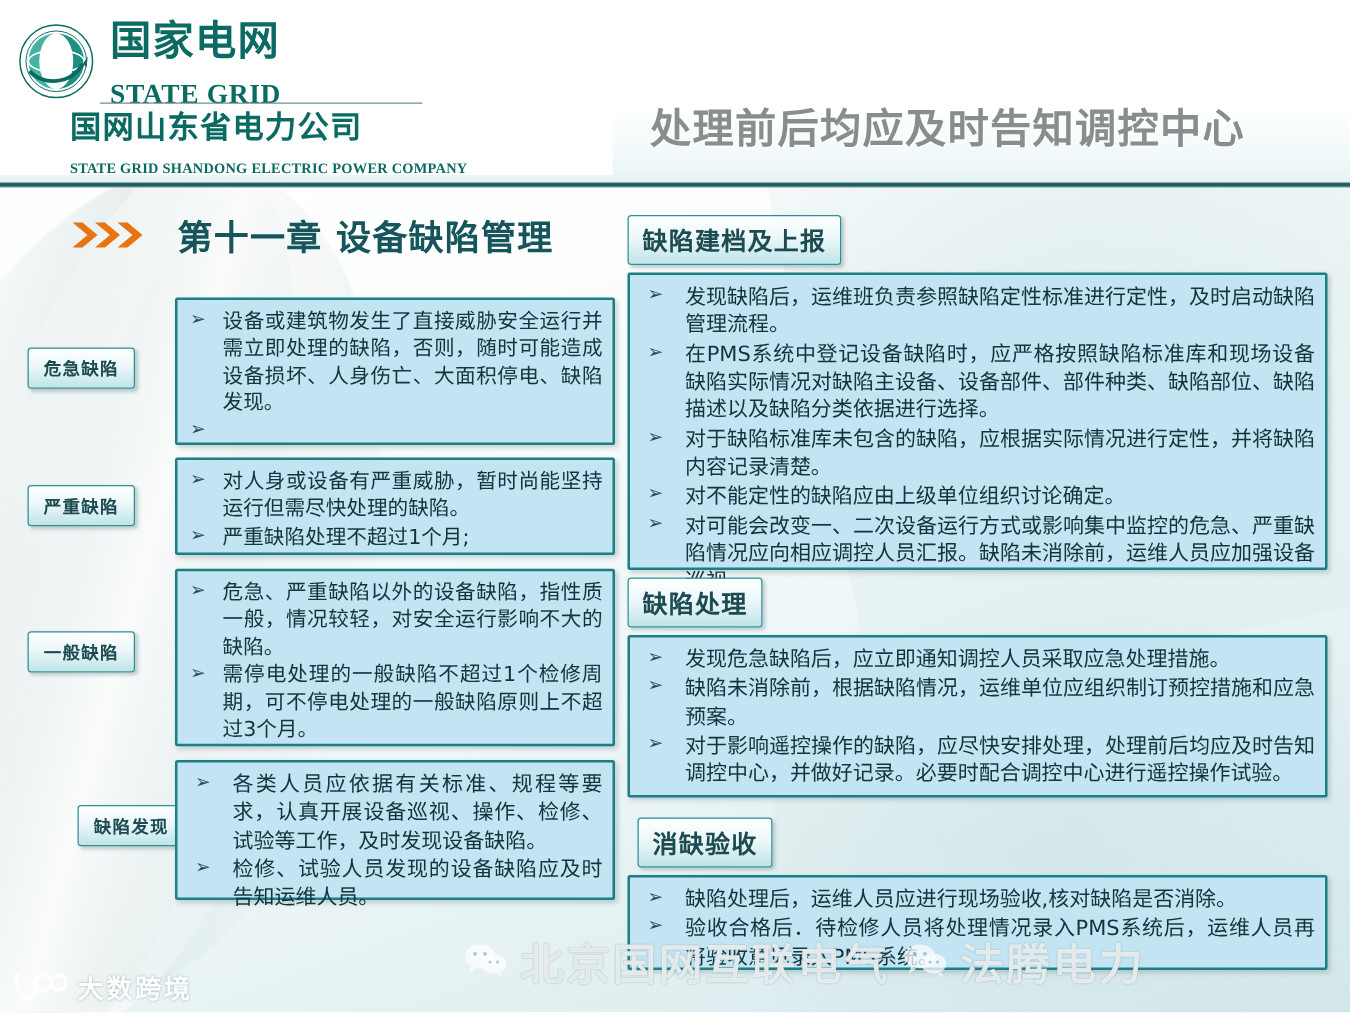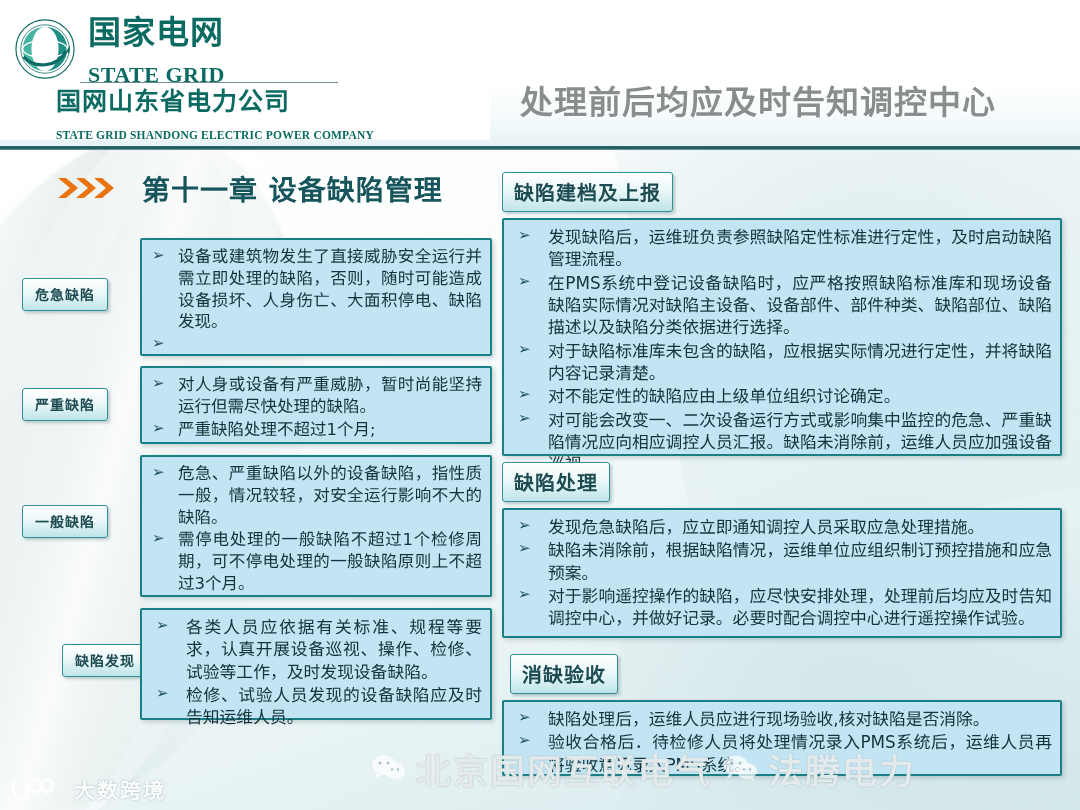--- a/index.html
+++ b/index.html
@@ -145,21 +145,21 @@
   #tag-handle{position:absolute;left:502px;top:462px;}
   #box-handle{left:502px;top:508px;width:560px;height:130px;}
   #tag-accept{position:absolute;left:486px;top:654px;margin-left:24px;}
   #box-accept{left:502px;top:700px;width:560px;height:76px;}
   
   .wm-bl{
     position:absolute;left:10px;bottom:6px;display:flex;align-items:center;opacity:.92;
   }
   .wm-bl .glyph{width:44px;height:26px;}
   .wm-bl .txt{
-    margin-left:20px;font-size:21px;font-weight:bold;color:#ffffff;letter-spacing:2px;
+    margin-left:8px;font-size:21px;font-weight:bold;color:#ffffff;letter-spacing:2px;
     text-shadow:0 0 2px rgba(120,150,155,.8);
   }
   .wm-center{
     position:absolute;left:370px;bottom:14px;width:700px;height:56px;
     display:flex;align-items:center;gap:10px;
     pointer-events:none;
   }
   .wm-center .wm-txt{
     font-size:35px;font-weight:bold;color:rgba(255,255,255,.80);
     letter-spacing:2px;

